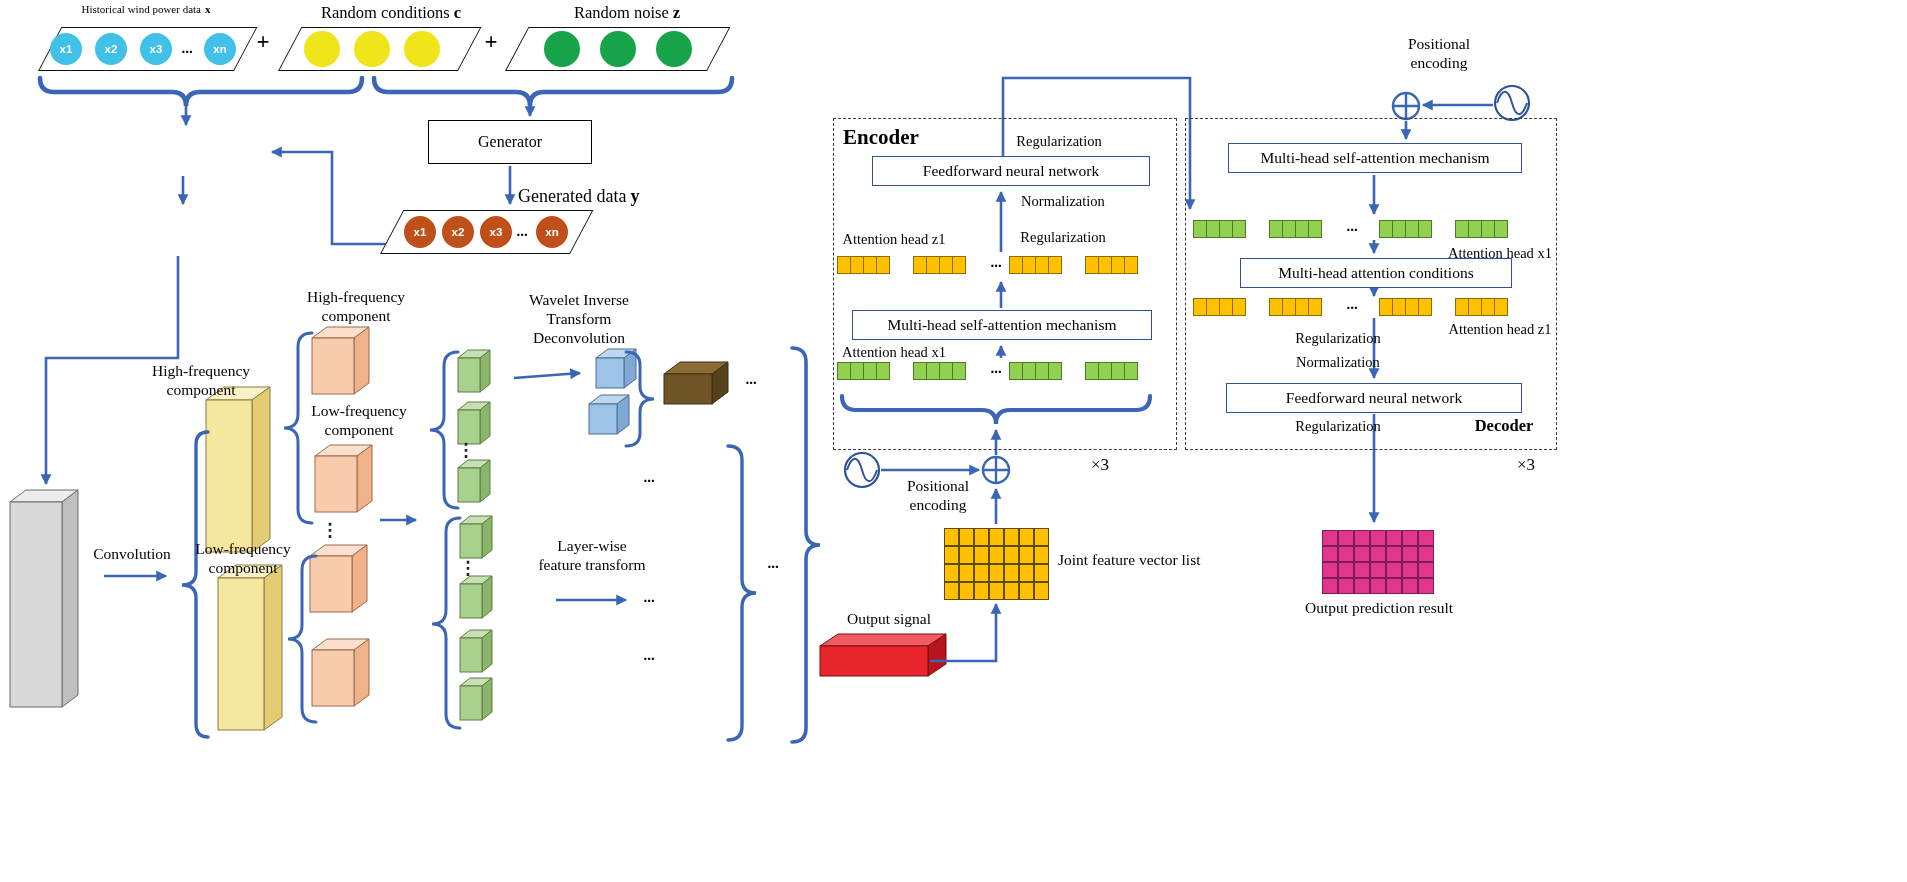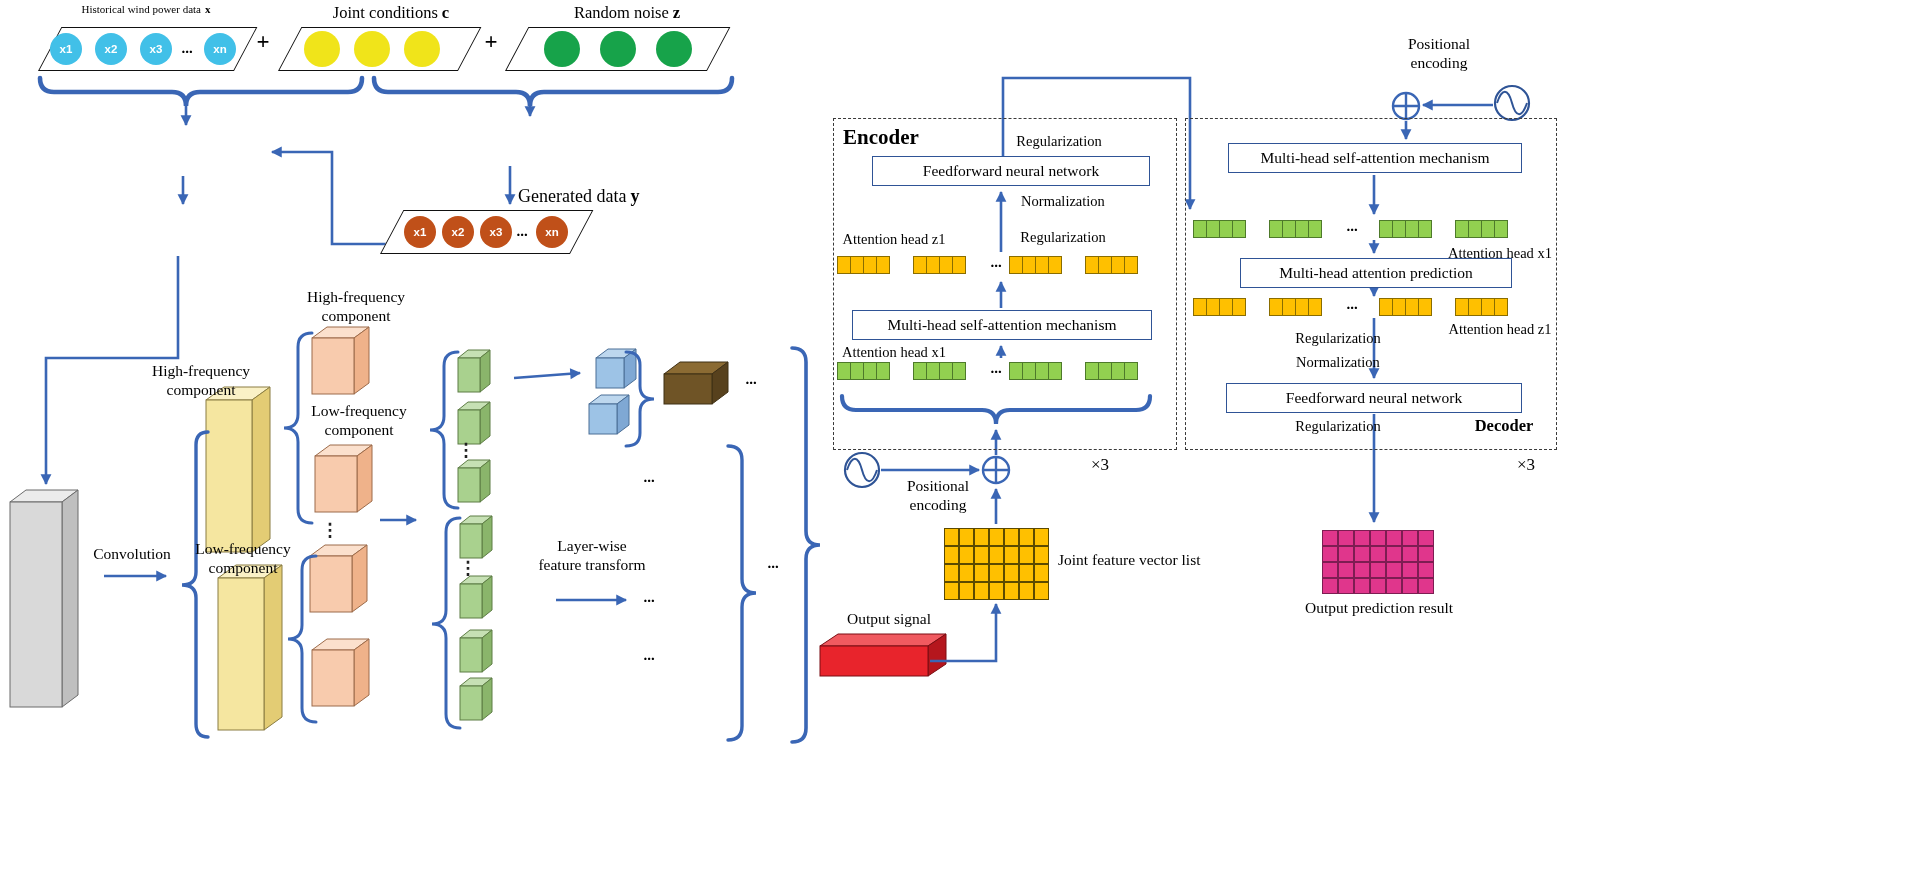--- a/index.html
+++ b/index.html
@@ -215,31 +215,37 @@
   <div class="circle c-green" style="left:656px;top:31px;width:36px;height:36px"></div>
 
   <div class="circle c-orange" style="left:404px;top:216px;width:32px;height:32px">x1</div>
   <div class="circle c-orange" style="left:442px;top:216px;width:32px;height:32px">x2</div>
   <div class="circle c-orange" style="left:480px;top:216px;width:32px;height:32px">x3</div>
   <div class="txt dots ctr" style="left:508px;top:222px;width:28px">...</div>
   <div class="circle c-orange" style="left:536px;top:216px;width:32px;height:32px">xn</div>
 
   <div class="txt ctr" style="left:40px;top:3px;width:212px;font-size:11px"><span>Historical wind power data</span><b>x</b></div>
   <div class="txt bold ctr" style="left:250px;top:28px;width:26px;font-size:23px">+</div>
-  <div class="txt ctr" style="left:293px;top:3px;width:196px;font-size:16.5px"><span>Joint conditions</span><b>c</b></div>
+  <div class="txt ctr" style="left:293px;top:3px;width:196px;font-size:16.5px"><span>Random conditions</span><b>c</b></div>
   <div class="txt bold ctr" style="left:478px;top:28px;width:26px;font-size:23px">+</div>
   <div class="txt ctr" style="left:518px;top:3px;width:218px;font-size:16.5px"><span>Random noise</span><b>z</b></div>
 
+  <div class="box" style="left:428px;top:120px;width:164px;height:44px">Generator</div>
   <div class="txt" style="left:518px;top:186px;width:130px;font-size:18px"><span>Generated data</span><b>y</b></div>
 
   <div class="txt ctr" style="left:84px;top:545px;width:96px">Convolution</div>
   <div class="txt ctr" style="left:124px;top:362px;width:154px">High-frequency component</div>
   <div class="txt ctr" style="left:178px;top:540px;width:130px">Low-frequency component</div>
   <div class="txt ctr" style="left:287px;top:288px;width:138px">High-frequency component</div>
   <div class="txt ctr" style="left:293px;top:402px;width:132px">Low-frequency component</div>
+  <div class="txt ctr" style="left:504px;top:291px;width:150px">
+    <span style="display:block">Wavelet Inverse</span>
+    <span style="display:block">Transform</span>
+    <span style="display:block">Deconvolution</span>
+  </div>
   <div class="txt ctr" style="left:517px;top:537px;width:150px">
     <span style="display:block">Layer-wise</span>
     <span style="display:block">feature transform</span>
   </div>
 
   <div class="txt vdots ctr" style="left:320px;top:520px;width:20px">⋮</div>
   <div class="txt vdots ctr" style="left:456px;top:440px;width:20px">⋮</div>
   <div class="txt vdots ctr" style="left:458px;top:558px;width:20px">⋮</div>
   <div class="txt dots ctr" style="left:736px;top:370px;width:30px">...</div>
   <div class="txt dots ctr" style="left:634px;top:468px;width:30px">...</div>
@@ -337,21 +343,21 @@
       <i></i>
     </div>
   <div class="bargroup green" style="left:1456px;top:220px">
       <i></i>
       <i></i>
       <i></i>
       <i></i>
     </div>
   <div class="txt ctr" style="left:1440px;top:245px;width:120px;font-size:14.5px">Attention head x1</div>
 
-  <div class="box bluebox" style="left:1240px;top:258px;width:272px;height:30px">Multi-head attention prediction</div>
+  <div class="box bluebox" style="left:1240px;top:258px;width:272px;height:30px">Multi-head attention conditions</div>
 
   <div class="bargroup orange" style="left:1194px;top:298px">
       <i></i>
       <i></i>
       <i></i>
       <i></i>
     </div>
   <div class="bargroup orange" style="left:1270px;top:298px">
       <i></i>
       <i></i>

